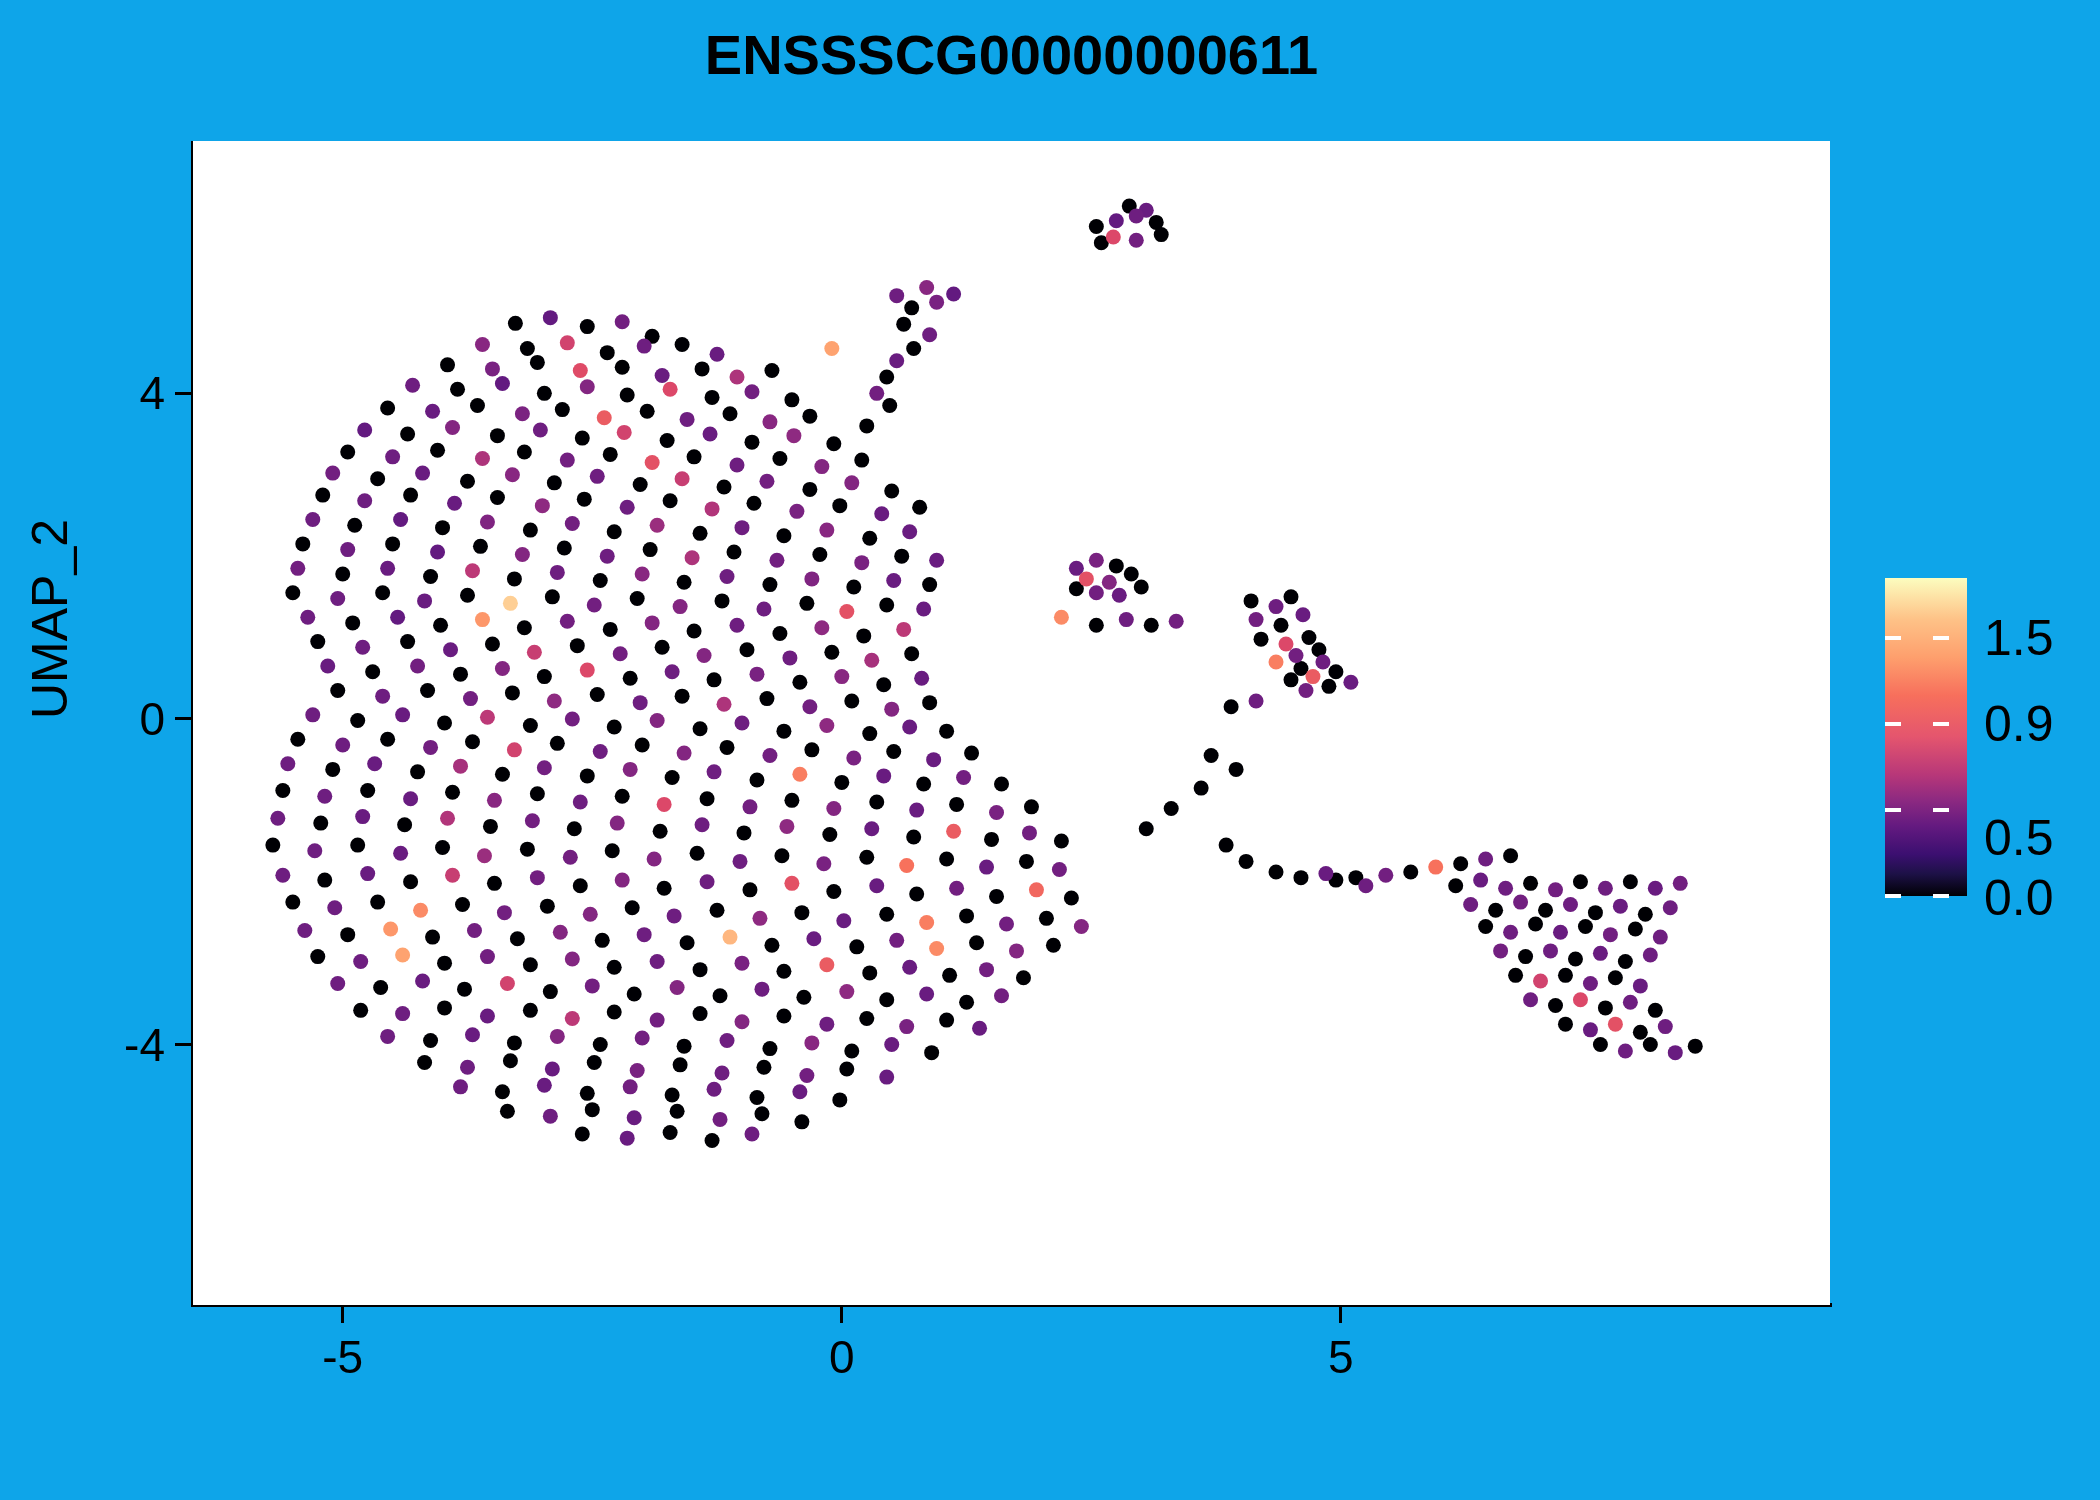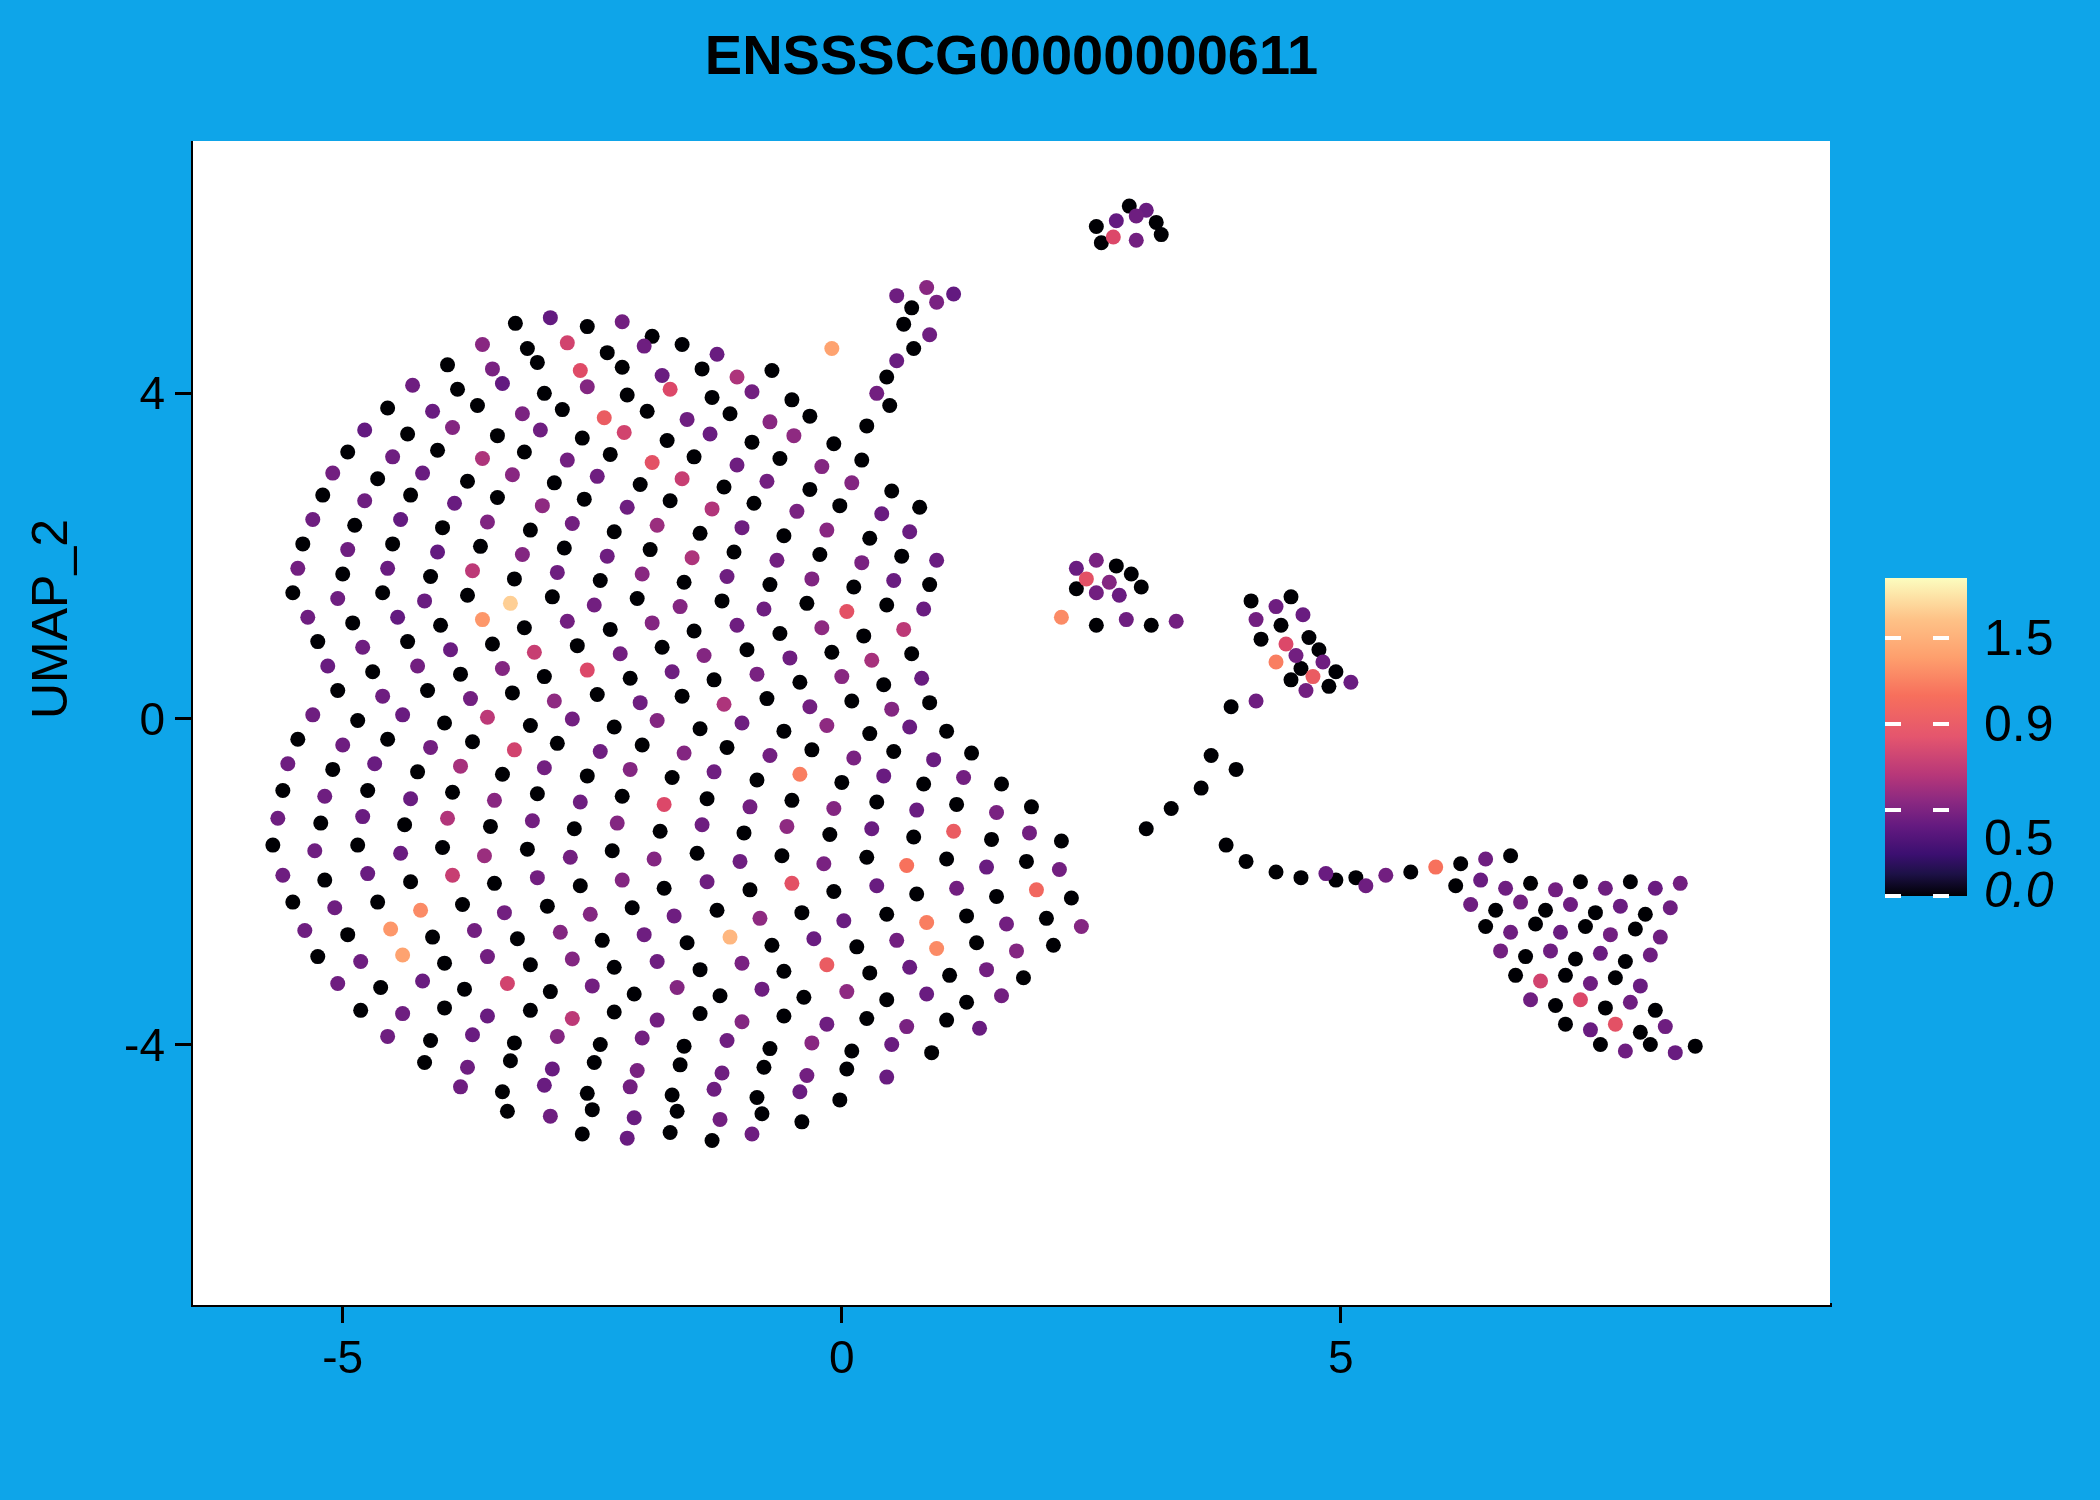--- a/index.html
+++ b/index.html
@@ -822,21 +822,21 @@
       <div class="ticklabel-y" style="top: 1017.52px;">-4</div>
     </div>
 
   <div id="ylab">UMAP_2</div>
 
   <div id="legend">
     <div id="colorbar"></div>
     <div id="cbar-annotations">
         <div class="cbar-tick left" style="top: 334px;"></div>
         <div class="cbar-tick right" style="top: 334px;"></div>
-        <div class="cbar-label" style="top: 305px; font-style: italic;">0.0</div>
+        <div class="cbar-label" style="top: 313px;">0.0</div>
         <div class="cbar-tick left" style="top: 248.054px;"></div>
         <div class="cbar-tick right" style="top: 248.054px;"></div>
         <div class="cbar-label" style="top: 225.054px; margin-top: 28px;">0.5</div>
         <div class="cbar-tick left" style="top: 162.108px;"></div>
         <div class="cbar-tick right" style="top: 162.108px;"></div>
         <div class="cbar-label" style="top: 139.108px;">0.9</div>
         <div class="cbar-tick left" style="top: 76.1622px;"></div>
         <div class="cbar-tick right" style="top: 76.1622px;"></div>
         <div class="cbar-label" style="top: 53.1622px;">1.5</div>
       </div>

